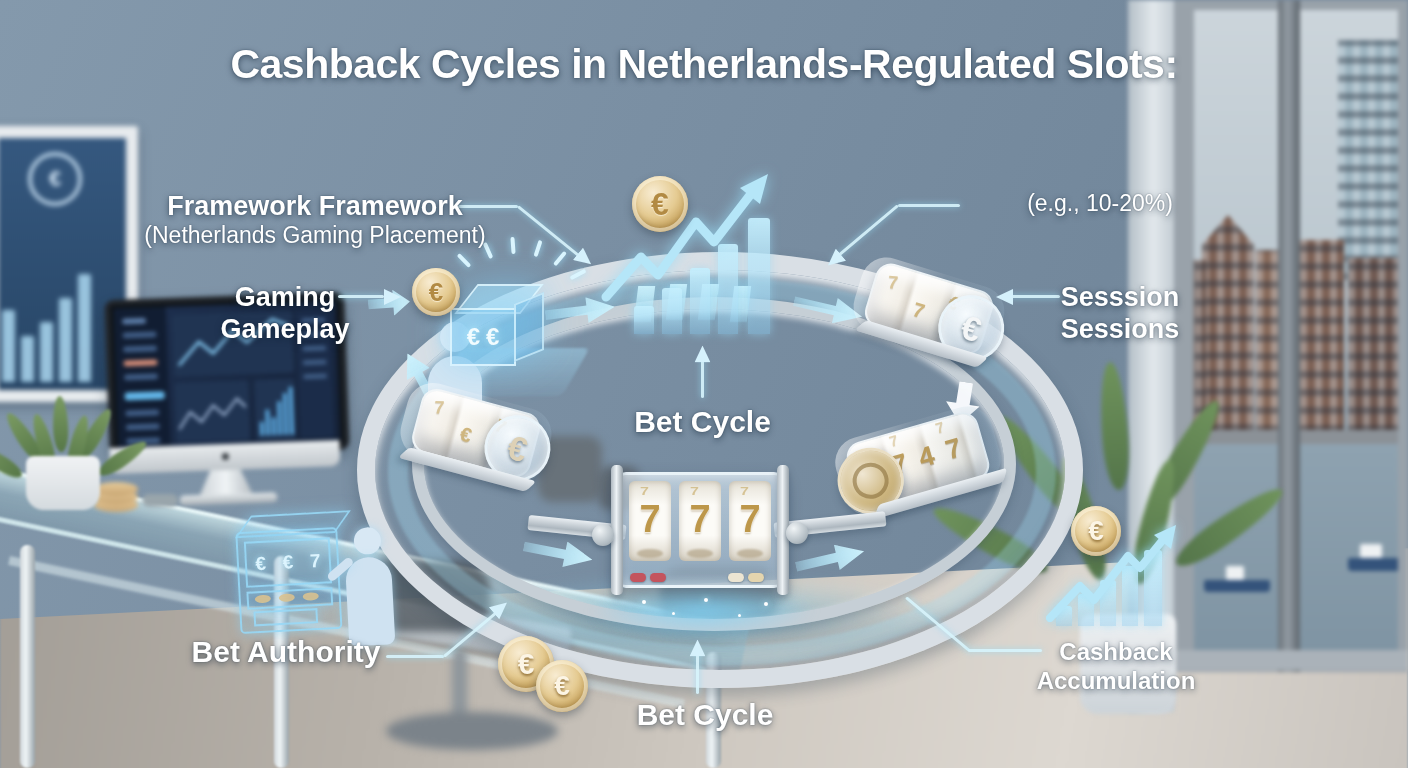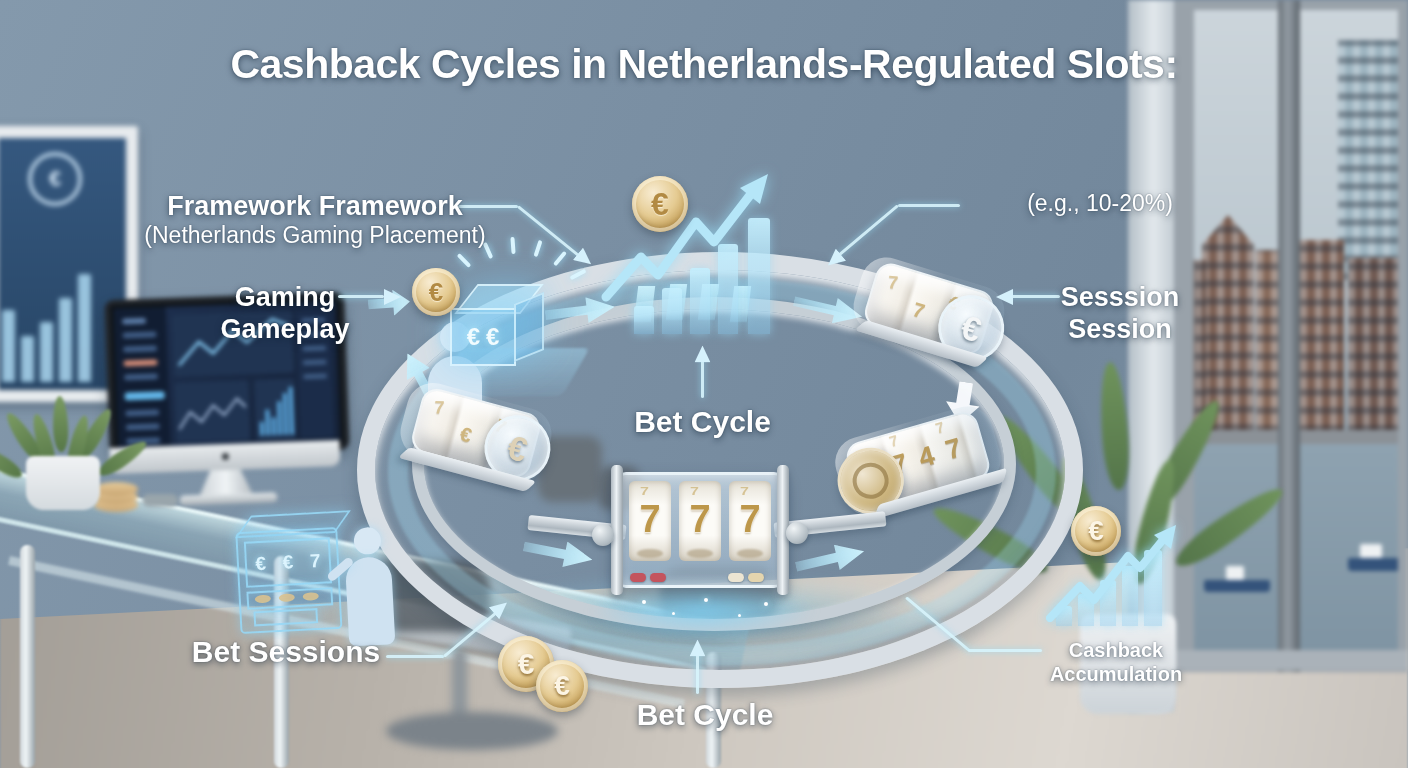--- a/index.html
+++ b/index.html
@@ -530,33 +530,33 @@
     <span>Gaming</span><br>
     <span>Gameplay</span>
   </div>
 
   <div class="lbl" style="left:880px;top:190px;width:440px;font-size:27px;">
     <span class="sub" style="font-size:23px;">(e.g., 10-20%)</span>
   </div>
 
   <div class="lbl" style="left:1000px;top:281px;width:240px;font-size:27px;">
     <span>Sesssion</span><br>
-    <span>Session</span>
+    <span>Sessions</span>
   </div>
 
   <div class="lbl" style="left:600px;top:404px;width:205px;font-size:30px;">
     <span>Bet Cycle</span>
   </div>
 
   <div class="lbl" style="left:130px;top:634px;width:312px;font-size:30px;">
-    <span>Bet Sessions</span><br>
+    <span>Bet Authority</span><br>
   </div>
 
   <div class="lbl" style="left:600px;top:697px;width:210px;font-size:30px;">
     <span>Bet Cycle</span>
   </div>
 
-  <div class="lbl" style="left:985px;top:638px;width:262px;font-size:20px;">
+  <div class="lbl" style="left:985px;top:638px;width:262px;font-size:24px;">
     <span>Cashback</span><br>
     <span>Accumulation</span>
   </div>
 
 </div>
 
 </body></html>

